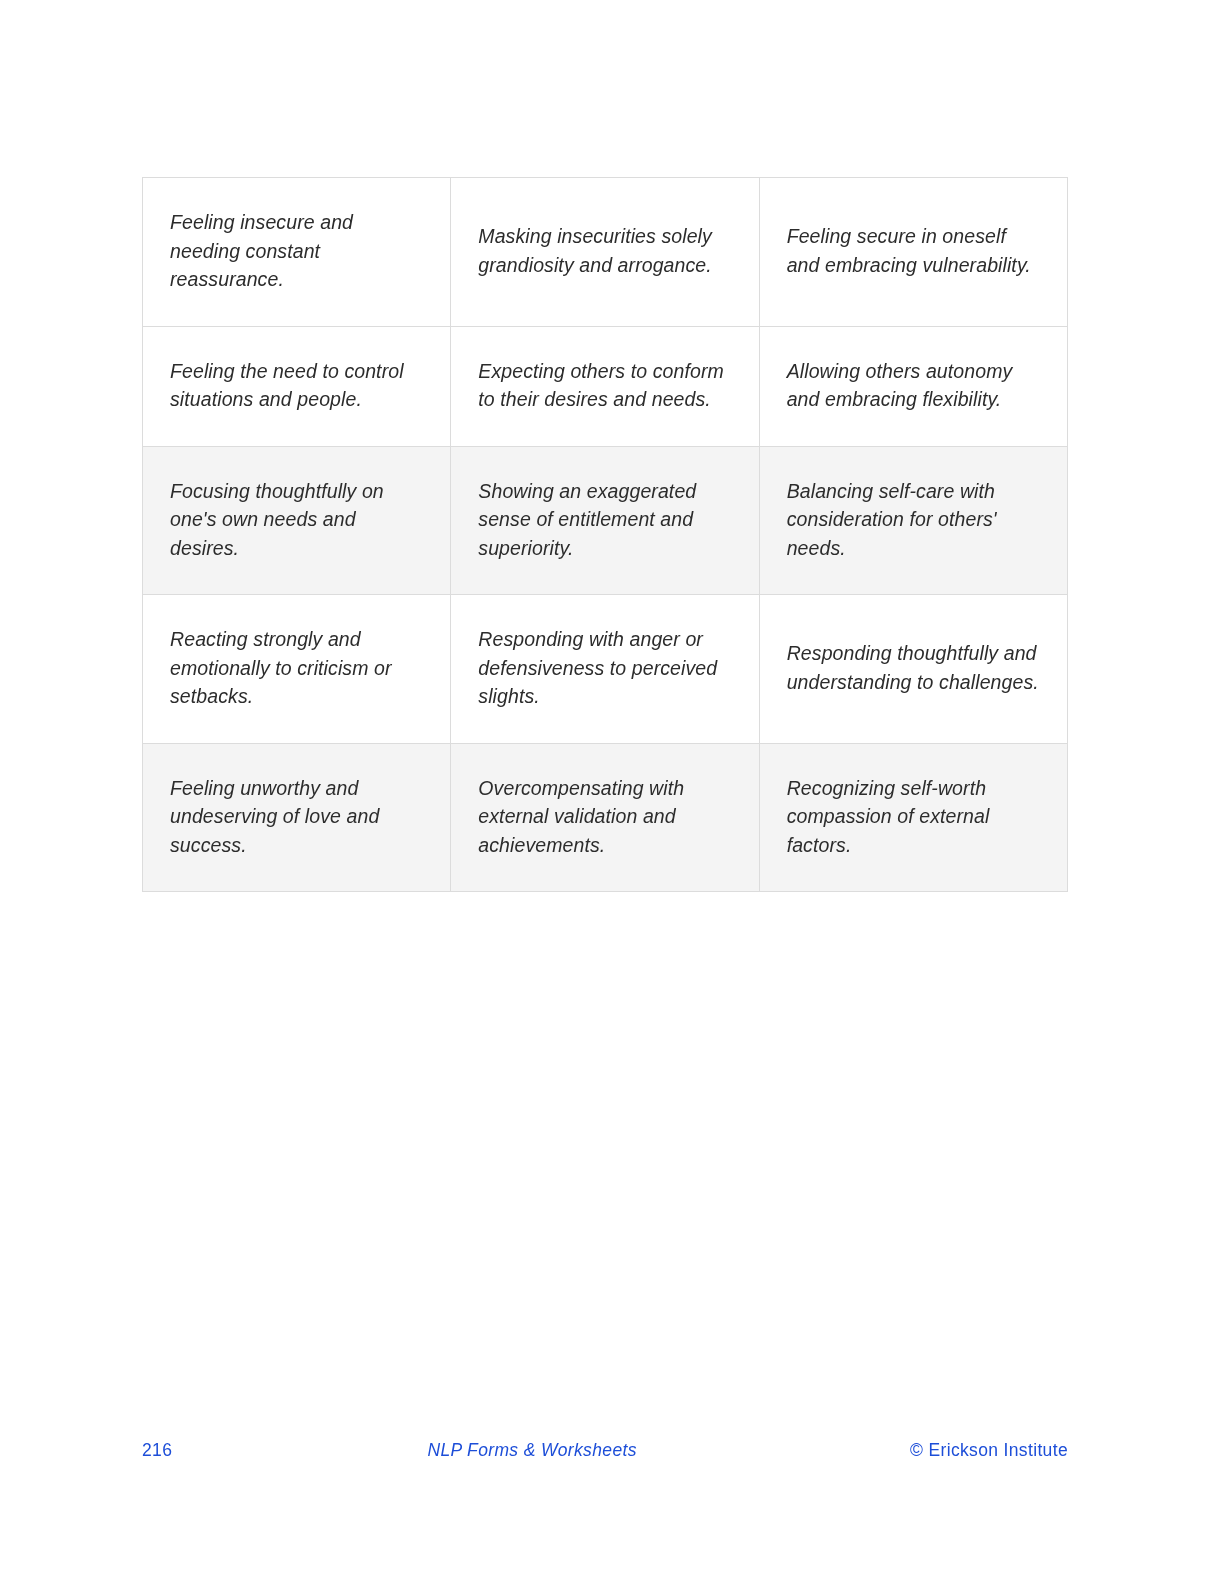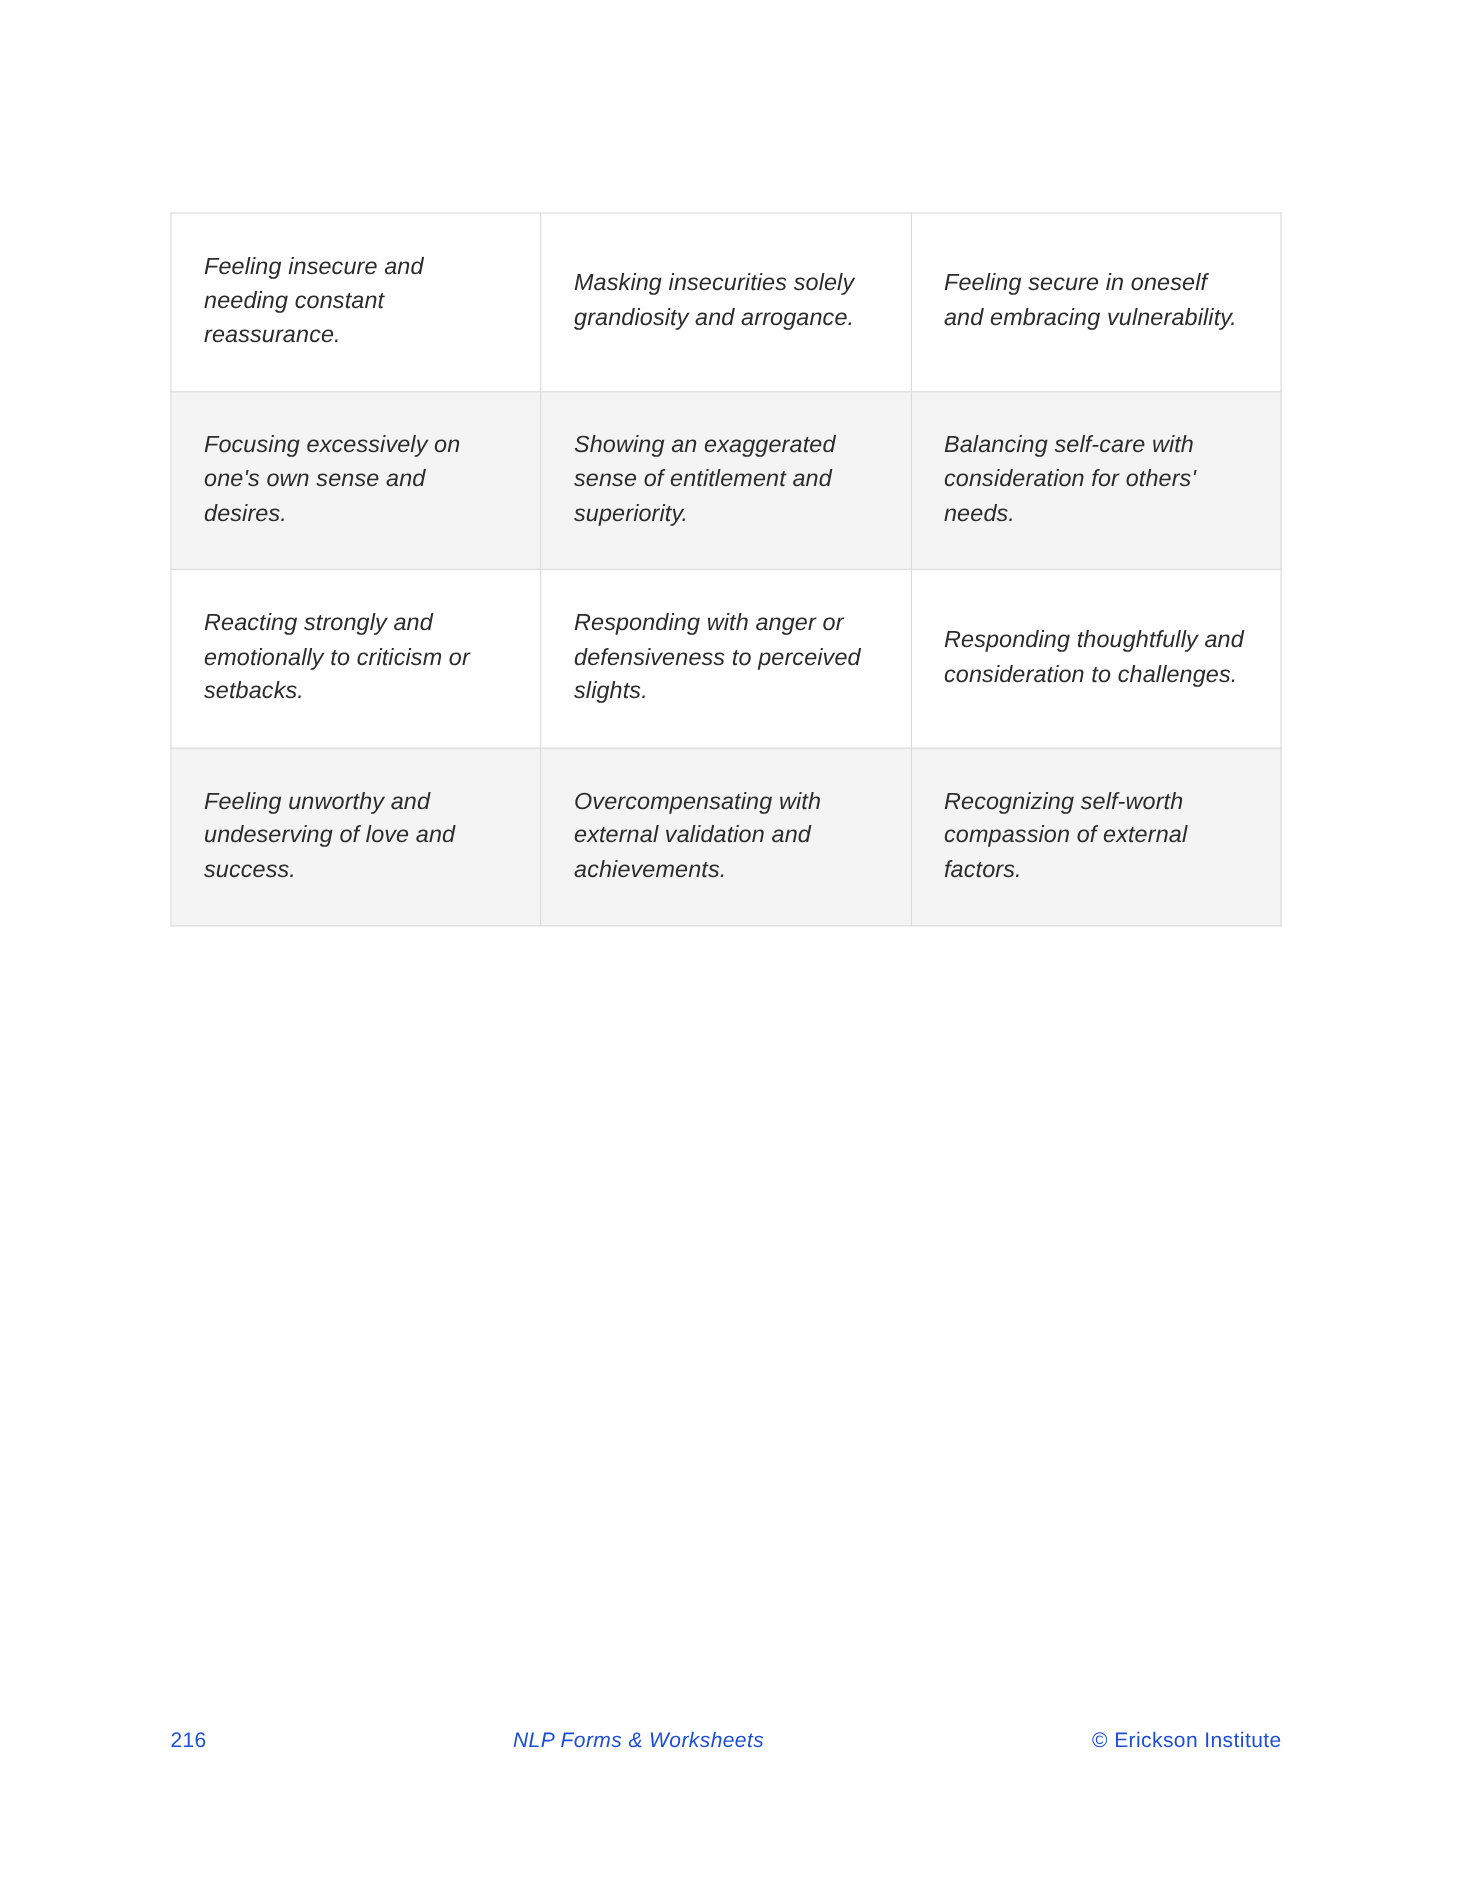--- a/index.html
+++ b/index.html
@@ -114,42 +114,53 @@
             </td>
           <td>
               <span class="cell-text">Masking insecurities solely grandiosity and arrogance.</span>
             </td>
           <td>
               <span class="cell-text">Feeling secure in oneself and embracing vulnerability.</span>
             </td>
         </tr>
 
 
+        <tr class="plain">
+          <td>
+              <span class="cell-text">Feeling the need to control situations and people.</span>
+            </td>
+          <td>
+              <span class="cell-text">Expecting others to conform to their desires and needs.</span>
+            </td>
+          <td>
+              <span class="cell-text">Allowing others autonomy and embracing flexibility.</span>
+            </td>
+        </tr>
 
         <tr class="shaded">
           <td>
-              <span class="cell-text">Focusing excessively on one's own sense and desires.</span>
+              <span class="cell-text">Focusing thoughtfully on one's own needs and desires.</span>
             </td>
           <td>
               <span class="cell-text">Showing an exaggerated sense of entitlement and superiority.</span>
             </td>
           <td>
               <span class="cell-text">Balancing self-care with consideration for others' needs.</span>
             </td>
         </tr>
 
         <tr class="plain">
           <td>
               <span class="cell-text">Reacting strongly and emotionally to criticism or setbacks.</span>
             </td>
           <td>
               <span class="cell-text">Responding with anger or defensiveness to perceived slights.</span>
             </td>
           <td>
-              <span class="cell-text">Responding thoughtfully and consideration to challenges.</span>
+              <span class="cell-text">Responding thoughtfully and understanding to challenges.</span>
             </td>
         </tr>
 
         <tr class="shaded">
           <td>
               <span class="cell-text">Feeling unworthy and undeserving of love and success.</span>
             </td>
           <td>
               <span class="cell-text">Overcompensating with external validation and achievements.</span>
             </td>

